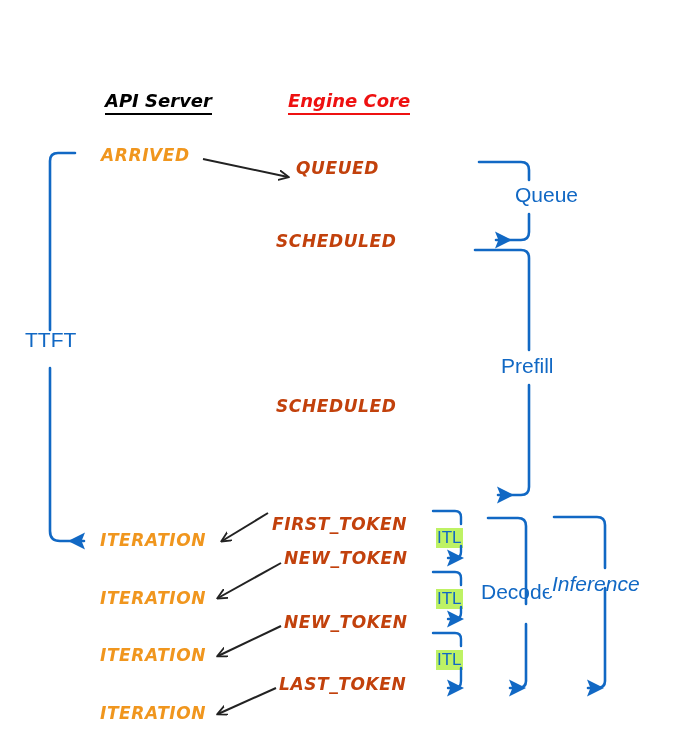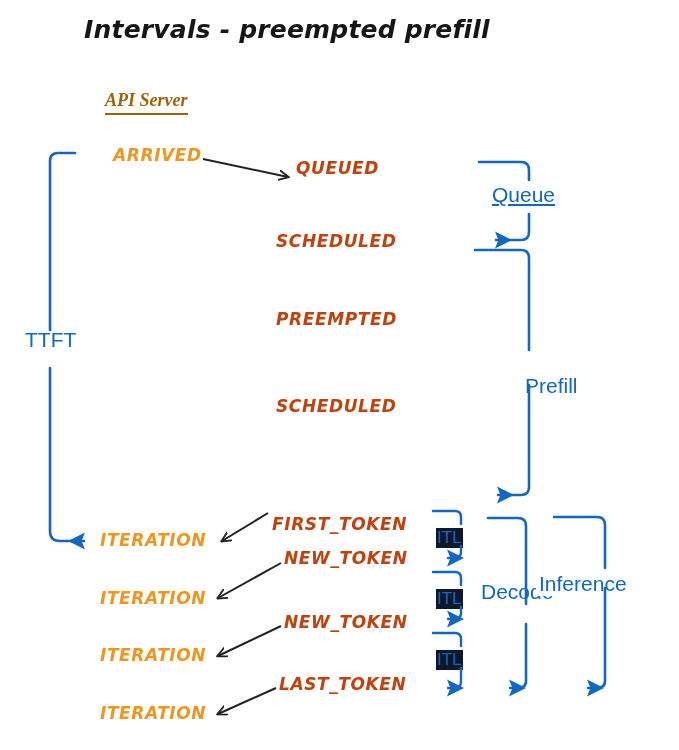--- a/index.html
+++ b/index.html
@@ -58,62 +58,61 @@
     background: #ffffff;
     padding: 0 3px;
   }
   .itl-label {
     position: absolute;
     color: #1168C4;
     font-size: 17px;
     font-weight: 400;
     white-space: nowrap;
     font-family: "Liberation Sans", sans-serif;
-    background: #0f172a;
+    background: #bef264;
     padding: 0 1px;
   }
   svg.overlay {
     position: absolute;
     left: 0;
     top: 0;
     width: 679px;
     height: 750px;
     pointer-events: none;
   }
 </style>
 </head>
 <body>
 
 <div id="canvas">
 
-  <div id="title">Intervals - preempted prefill</div>
 
-  <div class="col-header" style="left:105px; top:90px; color:#a16207;font-family:Liberation Serif, serif;">API Server</div>
+  <div class="col-header" style="left:105px; top:90px; color:#000000;">API Server</div>
 
+  <div class="col-header" style="left:288px; top:90px; color:#EE1111;">Engine Core</div>
 
-  <div class="state api" style="left:113px; top:145px;">ARRIVED</div>
+  <div class="state api" style="left:101px; top:145px;">ARRIVED</div>
   <div class="state api" style="left:100px; top:530px;">ITERATION</div>
   <div class="state api" style="left:100px; top:588px;">ITERATION</div>
   <div class="state api" style="left:100px; top:645px;">ITERATION</div>
   <div class="state api" style="left:100px; top:703px;">ITERATION</div>
 
   <div class="state engine" style="left:296px; top:158px;">QUEUED</div>
   <div class="state engine" style="left:276px; top:231px;">SCHEDULED</div>
-  <div class="state engine" style="left:276px; top:309px;">PREEMPTED</div>
   <div class="state engine" style="left:276px; top:396px;">SCHEDULED</div>
   <div class="state engine" style="left:272px; top:494px;margin-top:20px;">FIRST_TOKEN</div>
   <div class="state engine" style="left:284px; top:548px;">NEW_TOKEN</div>
   <div class="state engine" style="left:284px; top:612px;">NEW_TOKEN</div>
   <div class="state engine" style="left:279px; top:674px;font-style:italic;">LAST_TOKEN</div>
 
   <div class="blue-label" style="left:22px;  top:328px;">TTFT</div>
-  <div class="blue-label" style="left:489px; top:183px;text-decoration:underline;">Queue</div>
-  <div class="blue-label" style="left:498px; top:374px;margin-left:24px;">Prefill</div>
+  <div class="blue-label" style="left:512px; top:183px;">Queue</div>
+  <div class="blue-label" style="left:498px; top:354px;">Prefill</div>
   <div class="blue-label" style="left:478px; top:580px;">Decode</div>
-  <div class="blue-label" style="left:536px; top:572px;">Inference</div>
+  <div class="blue-label" style="left:549px; top:572px;font-style:italic;">Inference</div>
 
   <div class="itl-label" style="left:436px; top:528px;">ITL</div>
   <div class="itl-label" style="left:436px; top:589px;">ITL</div>
   <div class="itl-label" style="left:436px; top:650px;">ITL</div>
 
   <svg class="overlay" viewBox="0 0 679 750">
     <defs>
       <marker id="blkArrow" markerWidth="11" markerHeight="11" refX="9" refY="5.2" orient="auto" markerUnits="userSpaceOnUse">
         <path d="M0,0.4 L10,5.2 L0,10" fill="none" stroke="#222222" stroke-width="1.8" stroke-linecap="round" stroke-linejoin="round"></path>
       </marker>

